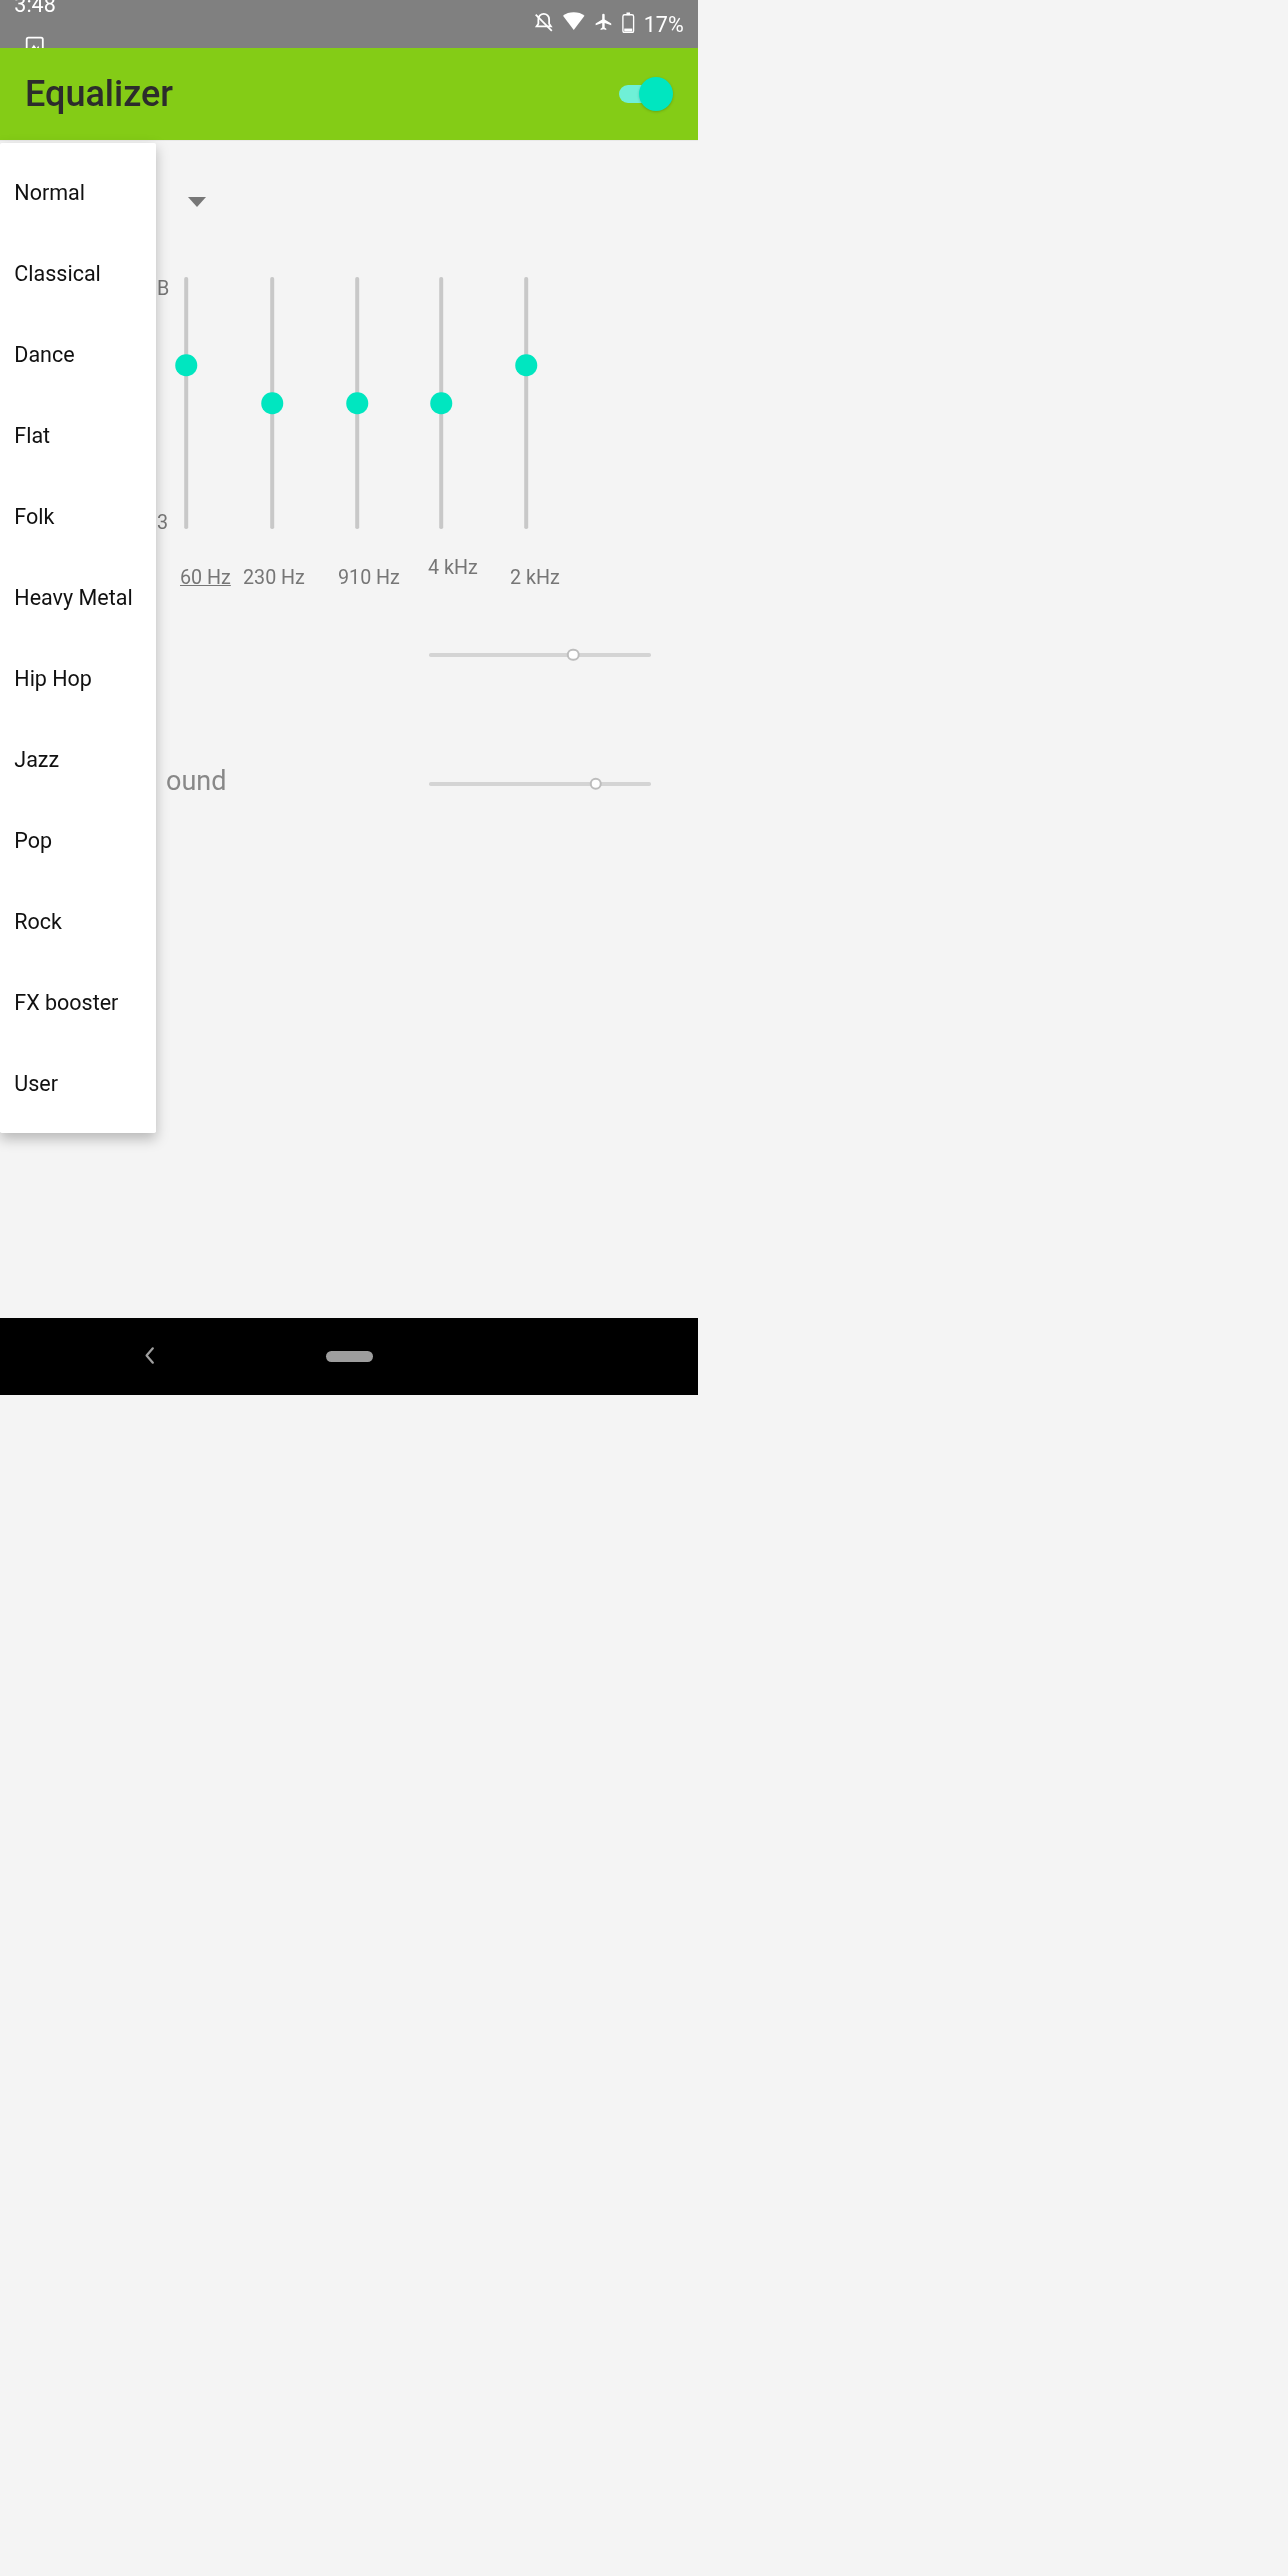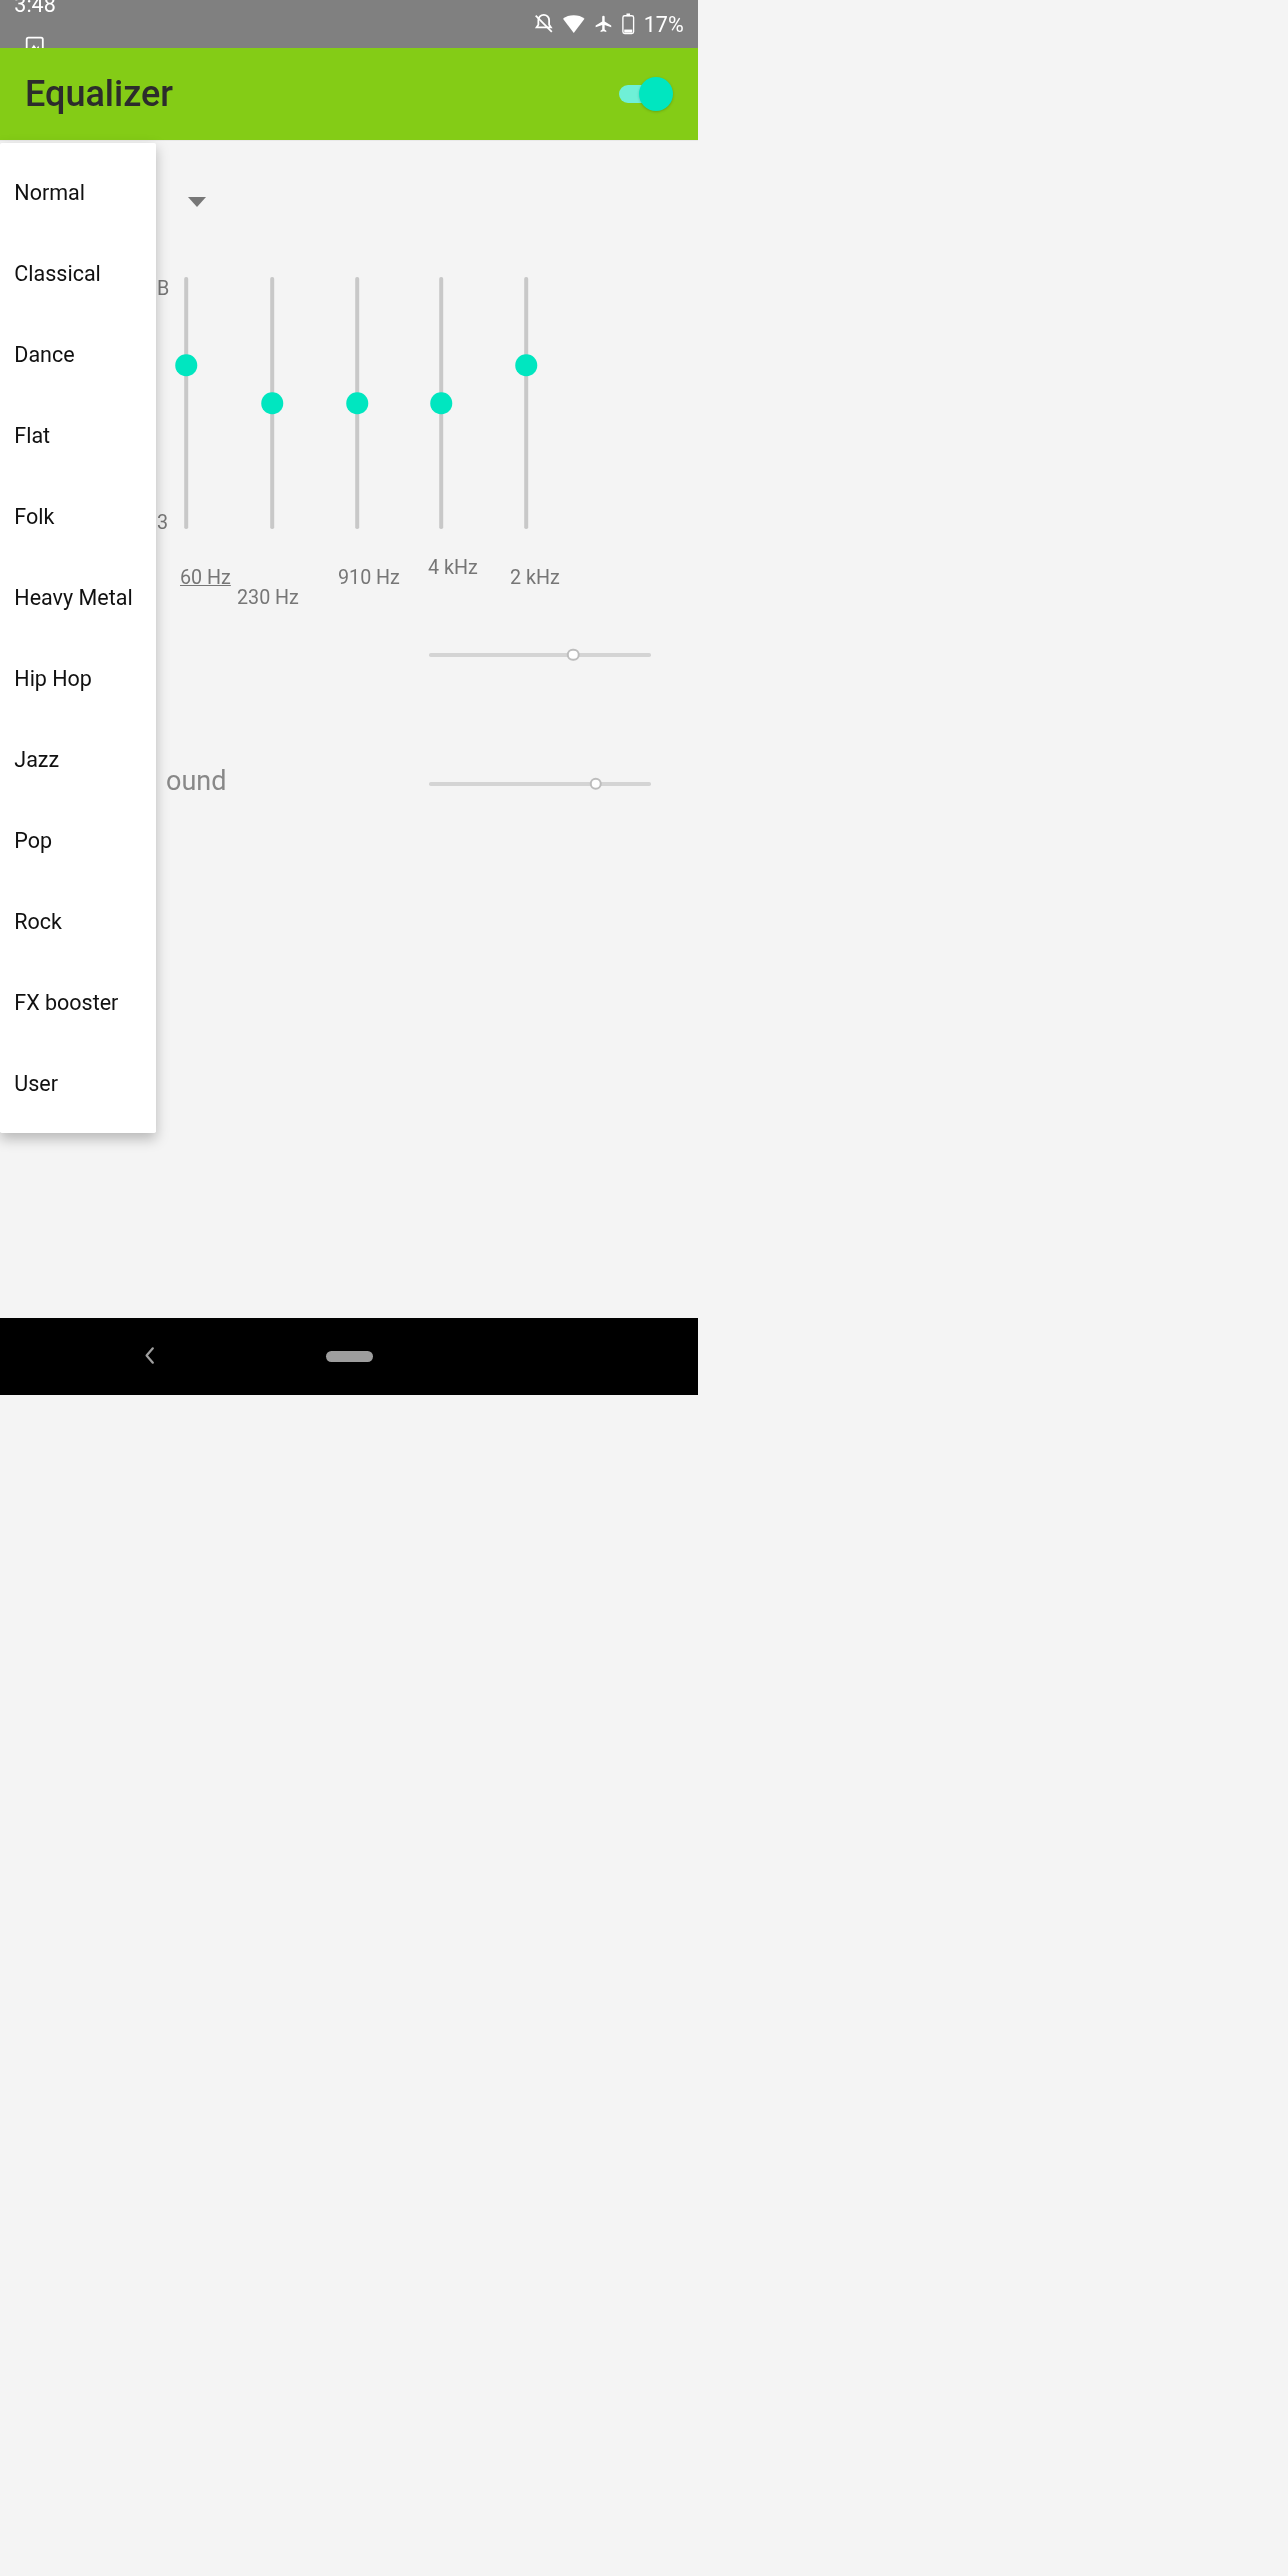--- a/index.html
+++ b/index.html
@@ -2,21 +2,21 @@
 <html style="font-size:14.3px"><head>
 <meta charset="utf-8">
 <style>
   * { box-sizing: border-box; margin: 0; padding: 0; }
   html, body { width: 698px; height: 1395px; overflow: hidden; font-family: Roboto, -apple-system, BlinkMacSystemFont, "Segoe UI", Arial, sans-serif; background: #f4f4f4; }
   .root { position: relative; width: 698px; height: 1395px; }
 
   
   .statusbar { position: absolute; top:0; left:0; right:0; height: 48px; background: #808080; display:flex; align-items:center; justify-content:space-between; padding: 0 14.3px; color:#fff; font-size:21.5px; font-weight:400; }
   .status-left { display:flex; align-items:center; gap:18px;flex-direction:column; }
-  .status-right { display:flex; align-items:center; gap:9px; }
+  .status-right { display:flex; gap:9px; }
   .status-right svg, .status-left svg { display:block; }
 
   
   .header { position:absolute; top:48px; left:0; right:0; height:93px; background:#84cc16; display:flex; align-items:center; justify-content:space-between; padding: 0 25px 0 25px; border-bottom:0.9px solid #e9e9e9; }
   .header-title { font-size:36px; color:#2c2c2c; font-weight:500; }
   .toggle { position:relative; width:54px; height:34px; }
   .toggle-track { position:absolute; left:0; top:8px; width:47px; height:18px; border-radius:9px; background:#6ff0d7; }
   .toggle-thumb { position:absolute; right:0; top:0; width:34px; height:34px; border-radius:50%; background:#00e6c0; box-shadow:0 0.9px 2.7px rgba(0,0,0,0.2); }
 
   
@@ -106,21 +106,21 @@
       <div class="eq-track" style="bottom:0; top:88px;"></div>
       <div class="eq-knob" style="top:88px;"></div>
     </div>
     <div class="eq-label" style="left:180px; top:289px;text-decoration:underline;">60 Hz</div>
 
     <div class="eq-slider" style="left:254px;">
       <div class="eq-rail" style="top:0; height:252px;"></div>
       <div class="eq-track" style="bottom:0; top:126px;"></div>
       <div class="eq-knob" style="top:126px;"></div>
     </div>
-    <div class="eq-label" style="left:237px; top:289px;margin-top:20px;">230 Hz</div>
+    <div class="eq-label" style="left:243px; top:289px;">230 Hz</div>
 
     <div class="eq-slider" style="left:339px;">
       <div class="eq-rail" style="top:0; height:252px;"></div>
       <div class="eq-track" style="bottom:0; top:126px;"></div>
       <div class="eq-knob" style="top:126px;"></div>
     </div>
     <div class="eq-label" style="left:338px; top:289px;text-align:center;">910 Hz</div>
 
     <div class="eq-slider" style="left:423px;">
       <div class="eq-rail" style="top:0; height:252px;"></div>

